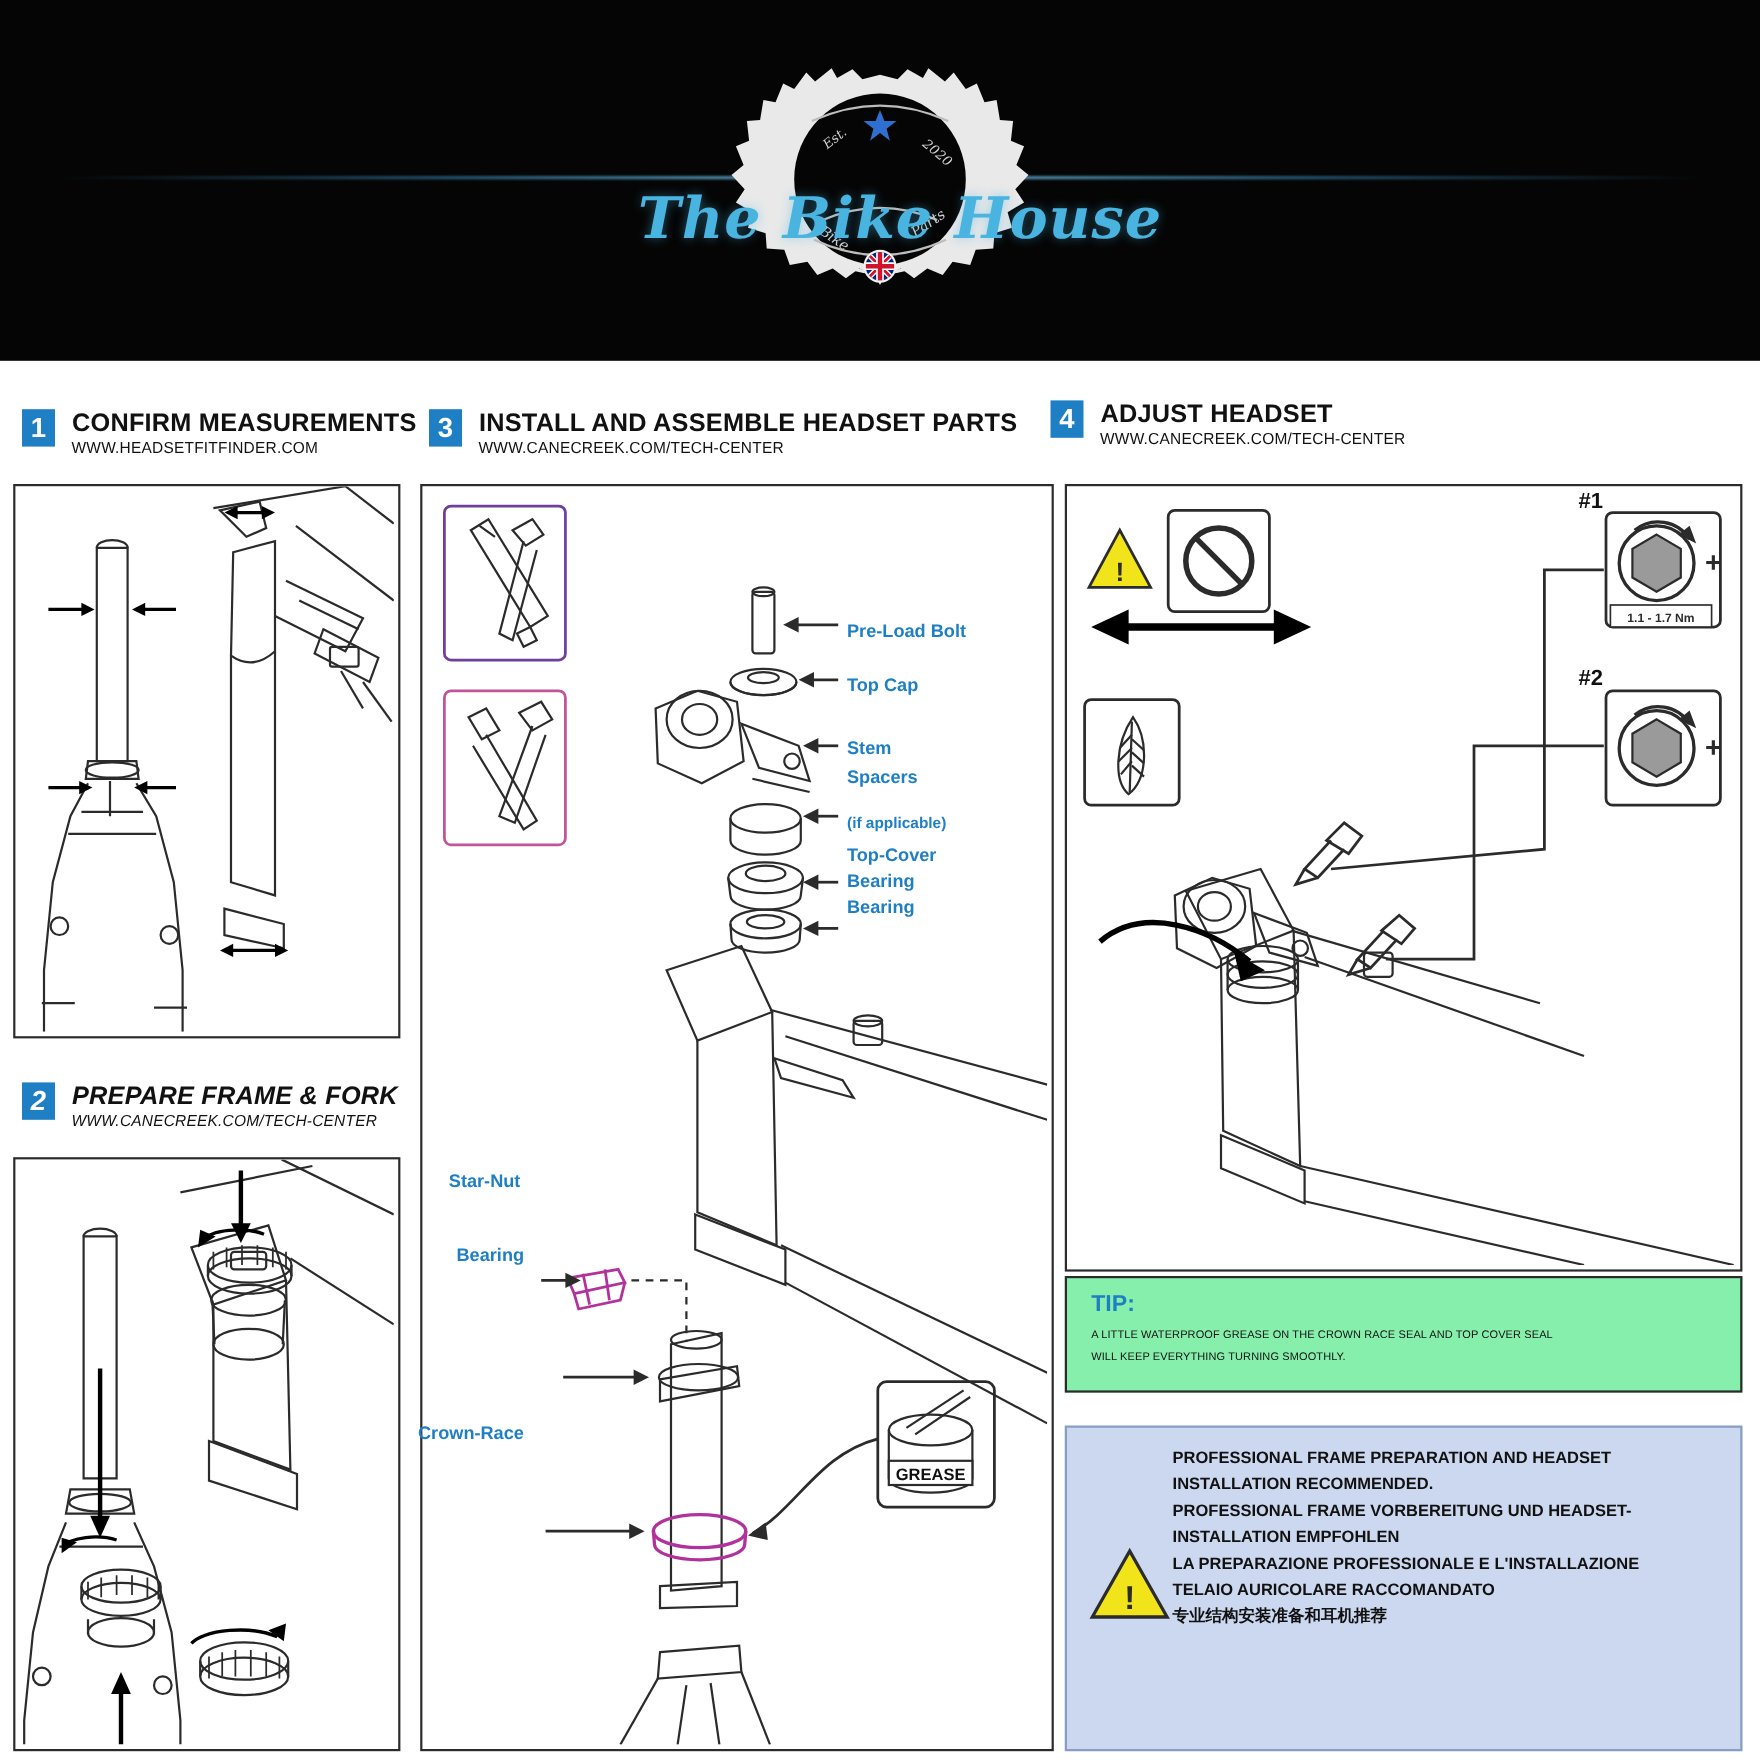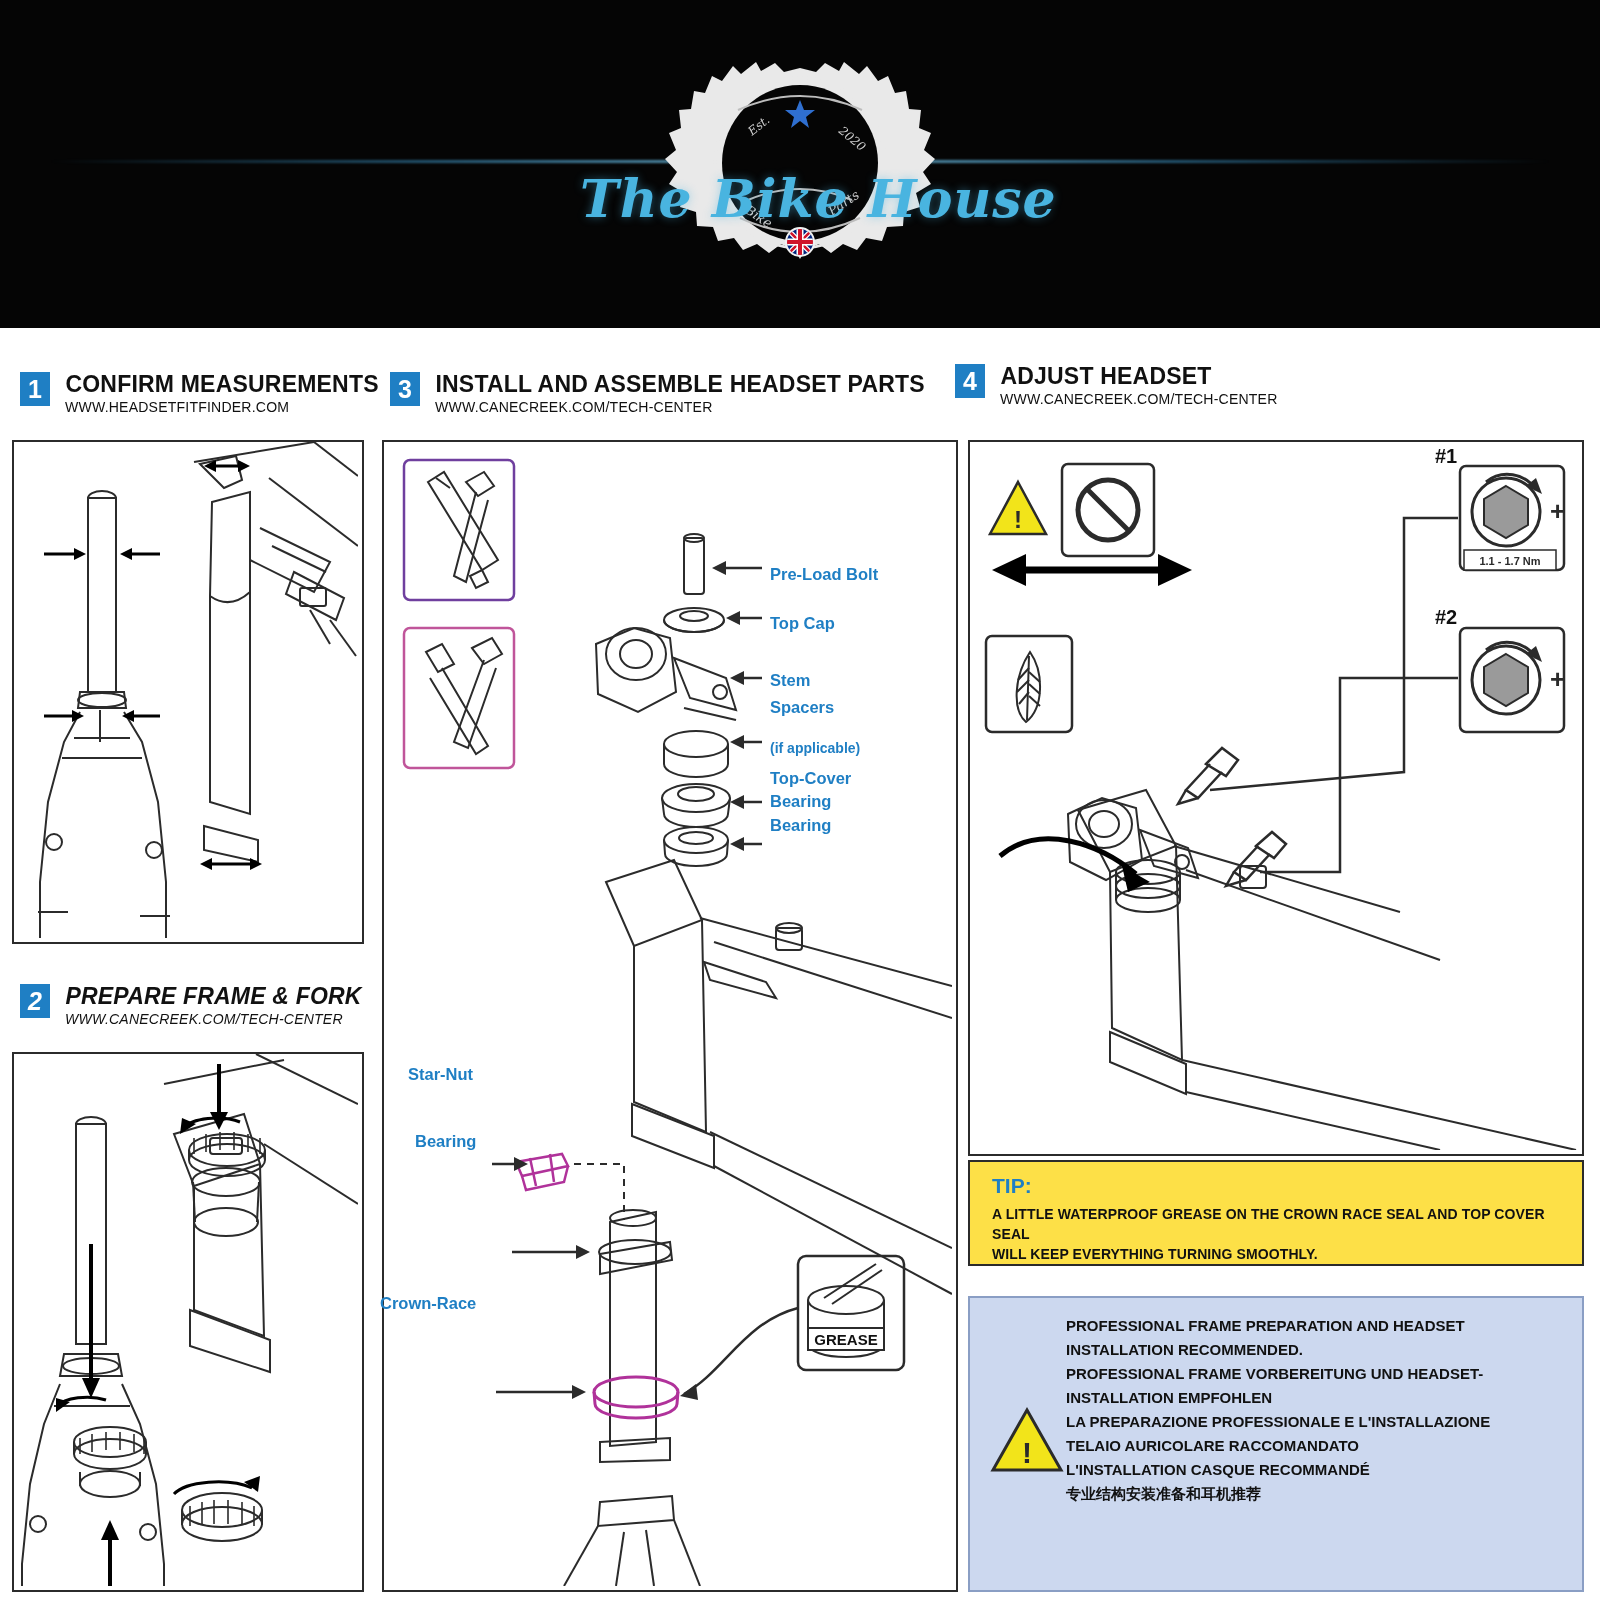--- a/index.html
+++ b/index.html
@@ -52,28 +52,28 @@
   }
   .panel{position:absolute;border:2px solid #2b2b2b;background:#fff;overflow:hidden;}
   .lbl{
     position:absolute;color:#1f7fc4;font-weight:bold;font-size:16.5px;
     font-family:"Liberation Sans", sans-serif;line-height:19px;white-space:nowrap;
   }
   svg{display:block;}
   .ln{stroke:#2b2b2b;fill:none;}
   
   .tipbox{
-    position:absolute;border:2px solid #2b2b2b;background:#fde047;
+    position:absolute;border:2px solid #2b2b2b;background:#86efac;
   }
   .tip-title{
     position:absolute;left:22px;top:12px;color:#1f7fc4;font-weight:bold;font-size:21px;
   }
   .tip-body{
-    position:absolute;left:22px;top:42px;width:600px;color:#111;font-size:14px;
-    line-height:20px;font-weight:bold;letter-spacing:.1px;
+    position:absolute;left:22px;top:42px;width:600px;color:#111;font-size:10px;
+    line-height:20px;font-weight:normal;letter-spacing:.1px;
   }
   
   .warnbox{
     position:absolute;border:2px solid #8a9ec4;background:#ccd8ef;
   }
   .warn-text{
     position:absolute;left:96px;top:16px;width:530px;color:#111;font-size:15px;
     line-height:24px;font-weight:bold;
   }
   .warn-text div{white-space:nowrap;}
@@ -500,16 +500,15 @@
     <polygon points="37,4 71,64 3,64" fill="#f2e41a" stroke="#2b2b2b" stroke-width="3"></polygon>
     <text x="37" y="57" text-anchor="middle" font-size="30" font-weight="bold" fill="#2b2b2b" font-family="Liberation Sans, sans-serif">!</text>
   </svg>
   <div class="warn-text">
     <div>PROFESSIONAL FRAME PREPARATION AND HEADSET</div>
     <div>INSTALLATION RECOMMENDED.</div>
     <div>PROFESSIONAL FRAME VORBEREITUNG UND HEADSET-</div>
     <div>INSTALLATION EMPFOHLEN</div>
     <div>LA PREPARAZIONE PROFESSIONALE E L'INSTALLAZIONE</div>
     <div>TELAIO AURICOLARE RACCOMANDATO</div>
-    <div>L'INSTALLATION CASQUE RECOMMANDÉ</div>
     <div>专业结构安装准备和耳机推荐</div>
   </div>
 </div>
 
 </body></html>

